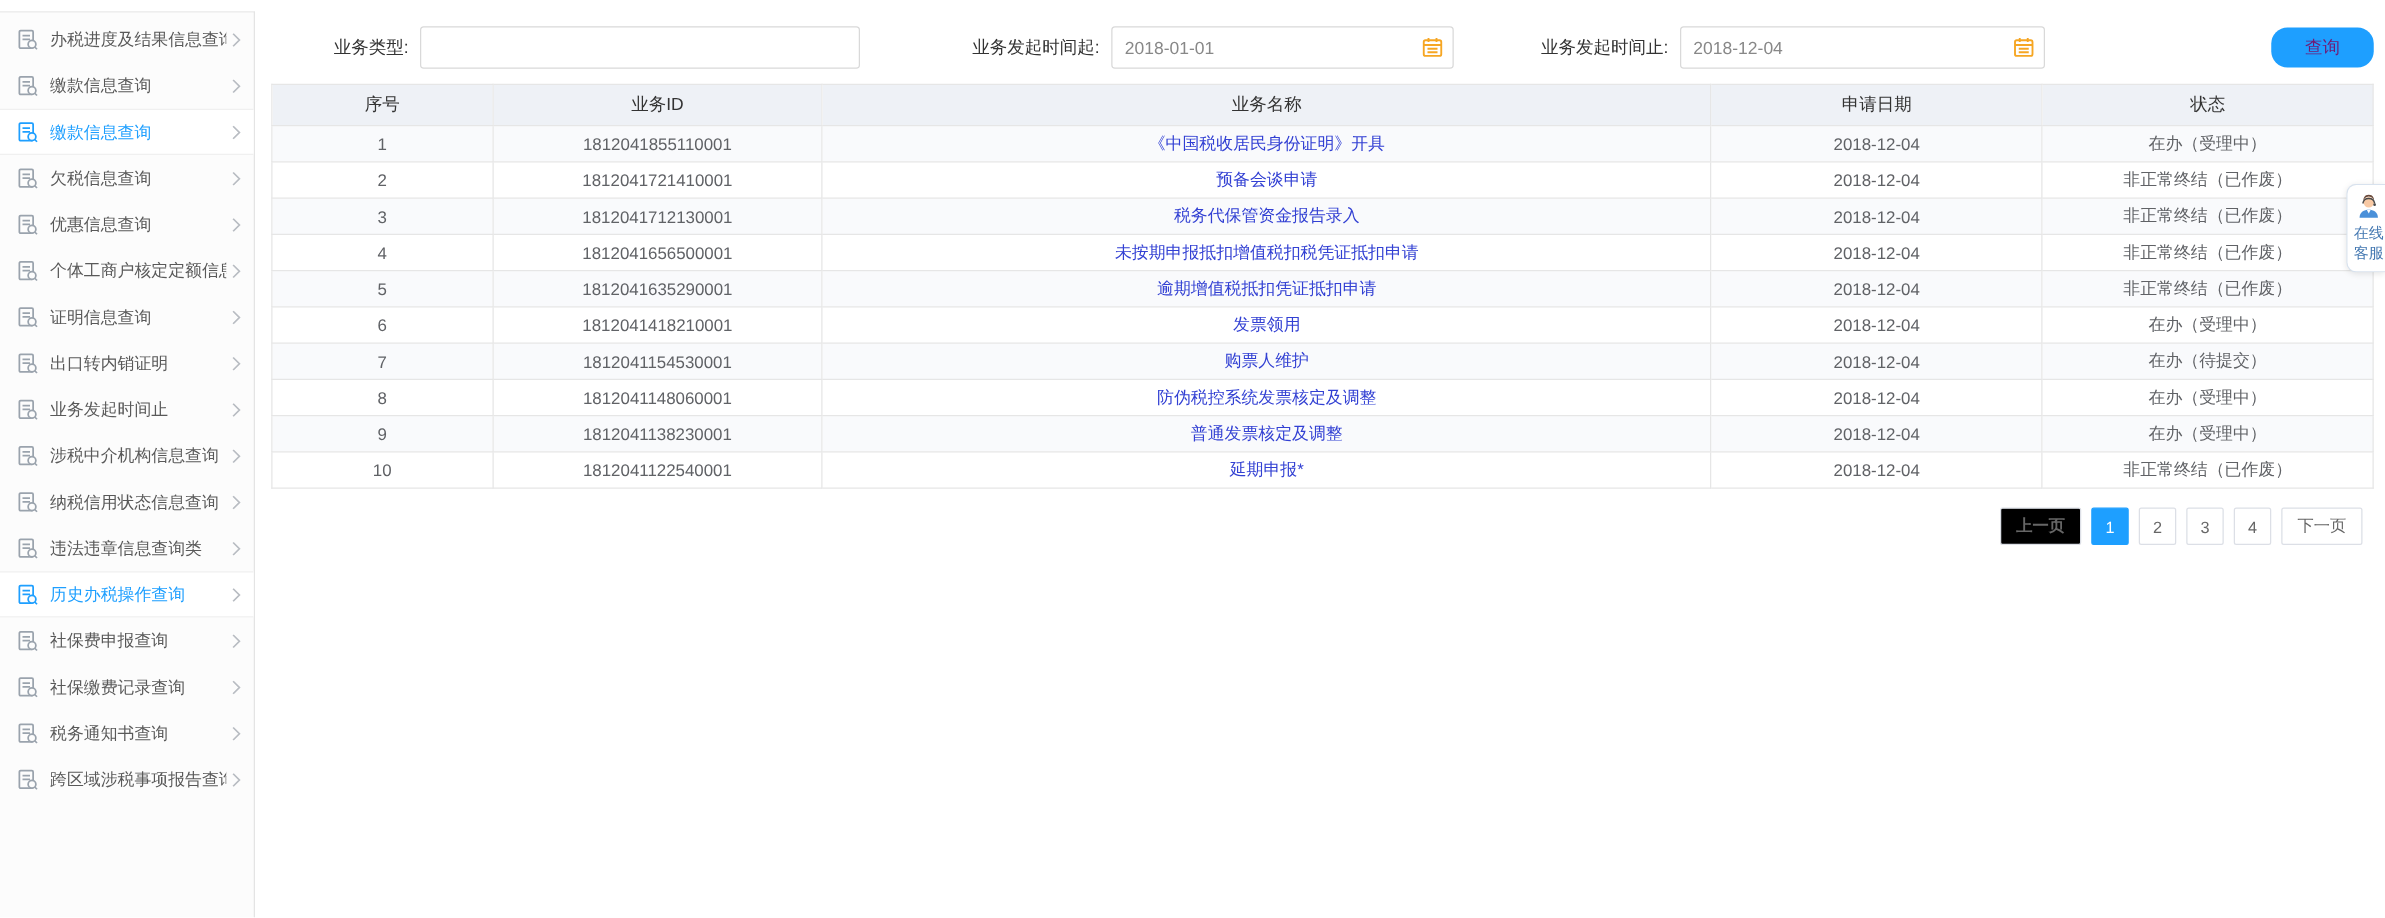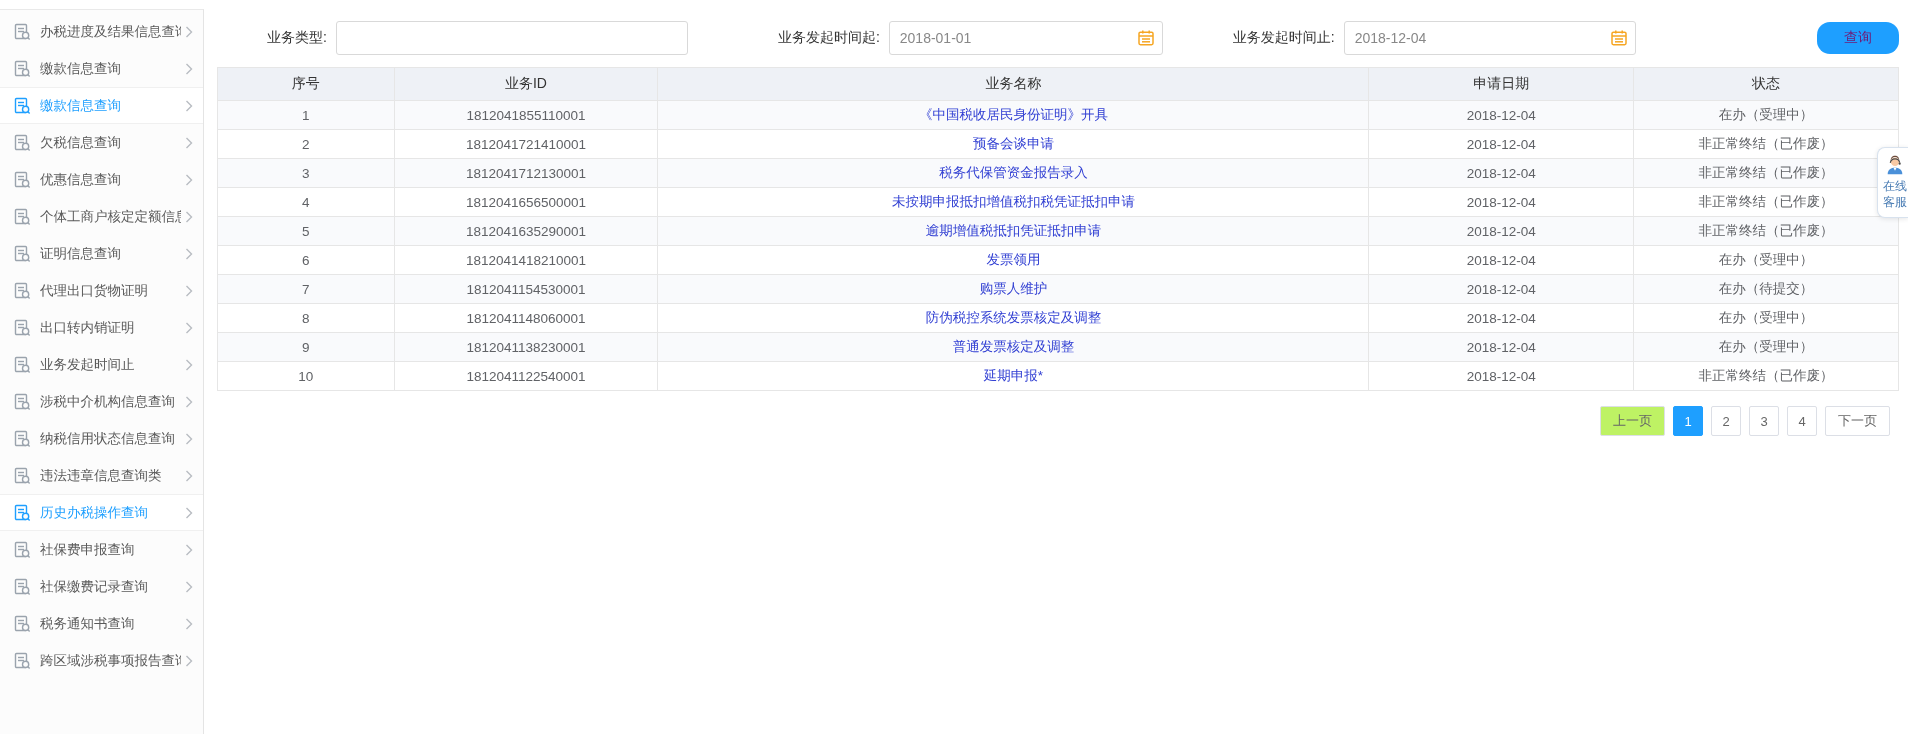--- a/index.html
+++ b/index.html
@@ -42,21 +42,21 @@
   th,td{ border:1px solid #e6e6e6; text-align:center; vertical-align:middle; overflow:hidden; white-space:nowrap; }
   thead th{ background:#eef1f6; height:33px; font-weight:normal; color:#333; font-size:14px; }
   tbody td{ height:29px; color:#606266; font-size:13.5px; }
   tbody tr:nth-child(odd){ background:#f9fafc; } 
   a.biz-link{ color:var(--link); text-decoration:none; cursor:pointer; }
 
   
   .pagination{ display:flex; justify-content:flex-end; align-items:center; margin:15px 9px 0 0; gap:8px; }
   .pg-btn{ min-width:30px; height:30px; border:1px solid #dcdfe6; border-radius:2px; background:#fff; color:#666;
            font-size:13px; display:flex; align-items:center; justify-content:center; padding:0 12px; cursor:pointer; }
-  .pg-btn.prev{ background:#bef264; }
+  .pg-btn.prev{ background:#000000;font-weight:bold; }
   .pg-num{ padding:0; }
   .pg-num.active{ background:var(--accent); border-color:var(--accent); color:#fff; }
 
   
   .svc-widget{ position:absolute; right:0; top:147px; width:31px; background:#fff; border:1px solid #d8e2ee;
                border-right:none; border-radius:8px 0 0 8px; box-shadow:0 1px 5px rgba(0,0,0,.10);
                padding:6px 2px 7px 5px; text-align:center; cursor:pointer; }
   .svc-widget .svc-avatar{ width:22px; height:22px; display:block; margin:0 auto 2px; }
   .svc-widget .svc-line{ font-size:12px; color:#4579b2; line-height:16px; white-space:nowrap; }
 </style>
@@ -185,37 +185,20 @@
         </svg>
       </span>
       <span class="side-label">证明信息查询</span>
       <span class="chev">
         <svg width="8" height="12" viewBox="0 0 8 12" fill="none">
           <path d="M1.5 1l5 5-5 5" stroke="#b8bcc2" stroke-width="1.4"></path>
         </svg>
       </span>
     </div>
 
-    <div class="side-item">
-      <span class="side-icon">
-        <svg viewBox="0 0 18 18" width="18" height="18" fill="none" stroke="currentColor" stroke-width="1.4">
-          <rect x="2.5" y="1.5" width="11" height="14" rx="1"></rect>
-          <line x1="5" y1="5.5" x2="11" y2="5.5"></line>
-          <line x1="5" y1="8.5" x2="11" y2="8.5"></line>
-          <circle cx="12.6" cy="12.4" r="3.1" fill="#fcfcfc"></circle>
-          <line x1="14.8" y1="14.6" x2="16.6" y2="16.4"></line>
-        </svg>
-      </span>
-      <span class="side-label">代理出口货物证明</span>
-      <span class="chev">
-        <svg width="8" height="12" viewBox="0 0 8 12" fill="none">
-          <path d="M1.5 1l5 5-5 5" stroke="#b8bcc2" stroke-width="1.4"></path>
-        </svg>
-      </span>
-    </div>
 
     <div class="side-item">
       <span class="side-icon">
         <svg viewBox="0 0 18 18" width="18" height="18" fill="none" stroke="currentColor" stroke-width="1.4">
           <rect x="2.5" y="1.5" width="11" height="14" rx="1"></rect>
           <line x1="5" y1="5.5" x2="11" y2="5.5"></line>
           <line x1="5" y1="8.5" x2="11" y2="8.5"></line>
           <circle cx="12.6" cy="12.4" r="3.1" fill="#fcfcfc"></circle>
           <line x1="14.8" y1="14.6" x2="16.6" y2="16.4"></line>
         </svg>

